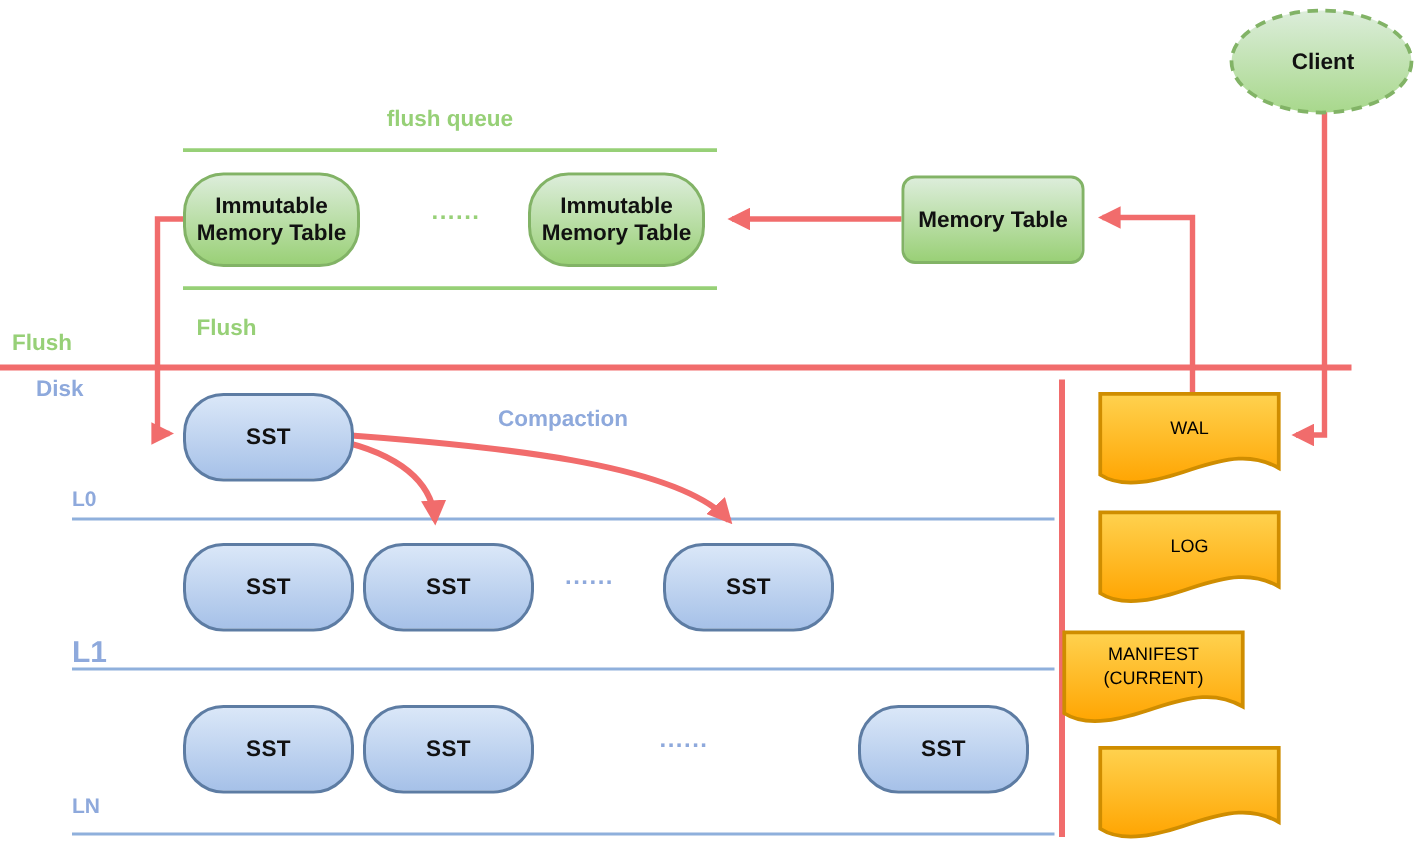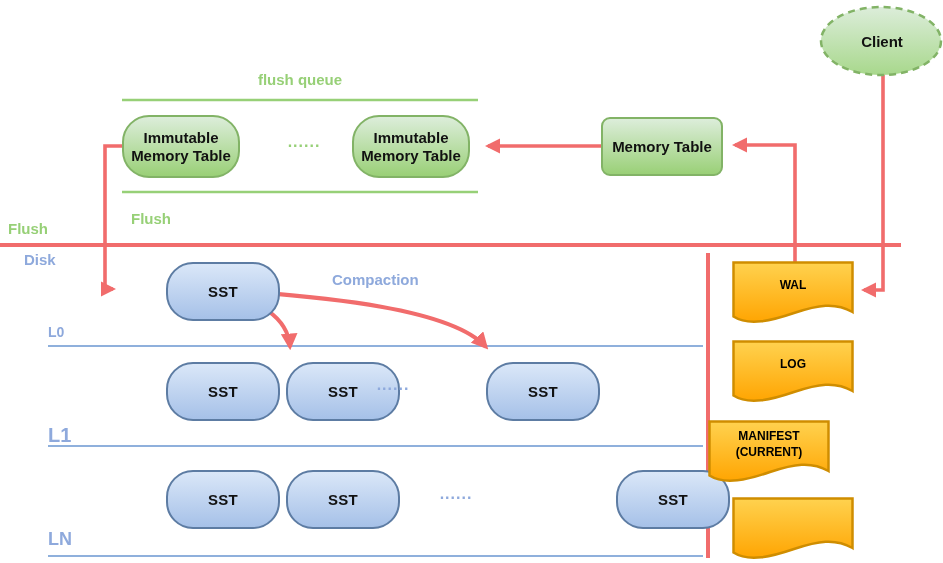--- a/index.html
+++ b/index.html
@@ -9,26 +9,26 @@
   }
   .layer{position:absolute;left:0;top:0;pointer-events:none;}
   .box{
     position:absolute;display:flex;align-items:center;justify-content:center;
     text-align:center;font-weight:bold;color:#111;box-sizing:border-box;border-radius:27px;
   }
   .green-box{background:linear-gradient(#dcedda,#9ad077);border:2px solid #82b366;}
   .blue-box{background:linear-gradient(#dae7f8,#a6c1e8);border:2.5px solid #5d7ca3;}
   .imm{left:0;top:0;width:118px;height:63px;font-size:15px;line-height:1.2;padding:0 2px;}
   .memtable{width:122px;height:59px;border-radius:9px;font-size:15px;}
-  .sst{width:114px;height:59px;font-size:15px;letter-spacing:.3px;margin-left:44px;}
+  .sst{width:114px;height:59px;font-size:15px;letter-spacing:.3px;}
   .lbl{position:absolute;font-weight:bold;font-size:15px;white-space:nowrap;}
   .green-lbl{color:#97d077;}
   .blue-lbl{color:#8ea9dc;}
   .dots{position:absolute;font-weight:bold;font-size:16px;letter-spacing:1px;line-height:14px;text-align:center;width:56px;}
-  .doc{position:absolute;width:122px;height:68px;font-weight:bold;}
+  .doc{position:absolute;width:122px;height:68px;}
   .doc-label{
     position:absolute;left:0;top:6px;width:122px;height:38px;display:flex;
     align-items:center;justify-content:center;text-align:center;
     font-size:12px;color:#000;line-height:1.3;padding:0 12px;box-sizing:border-box;
   }
   .client-label{
     position:absolute;left:818px;top:6px;width:128px;height:70px;display:flex;
     align-items:center;justify-content:center;font-weight:bold;font-size:15px;color:#111;
   }
 </style>
@@ -94,21 +94,21 @@
   <div class="box blue-box sst" style="left:122px;top:362px;">SST</div>
   <div class="box blue-box sst" style="left:242px;top:362px;">SST</div>
   <div class="dots blue-lbl" style="left:365px;top:378px;">......</div>
   <div class="box blue-box sst" style="left:442px;top:362px;">SST</div>
   <div class="lbl blue-lbl" style="left:48px;top:424px;font-size:20px;">L1</div>
 
   <div class="box blue-box sst" style="left:122px;top:470px;">SST</div>
   <div class="box blue-box sst" style="left:242px;top:470px;">SST</div>
   <div class="dots blue-lbl" style="left:428px;top:487px;">......</div>
   <div class="box blue-box sst" style="left:572px;top:470px;">SST</div>
-  <div class="lbl blue-lbl" style="left:48px;top:529px;font-size:18px;">LN</div>
+  <div class="lbl blue-lbl" style="left:48px;top:529px;font-size:14px;">LN</div>
 
   <div class="doc" style="left:732px;top:261px;">
     <svg width="122" height="68" viewBox="0 0 122 68">
       <path d="M1.5,1.5 L120.5,1.5 L120.5,51 C103,41 86,44 62,52 C40,59.5 17,65.5 1.5,55.5 Z" fill="url(#orangeGrad)" stroke="#cf8d00" stroke-width="2.5"></path>
     </svg>
     <div class="doc-label">WAL</div>
   </div>
 
   <div class="doc" style="left:732px;top:340px;">
     <svg width="122" height="68" viewBox="0 0 122 68">

